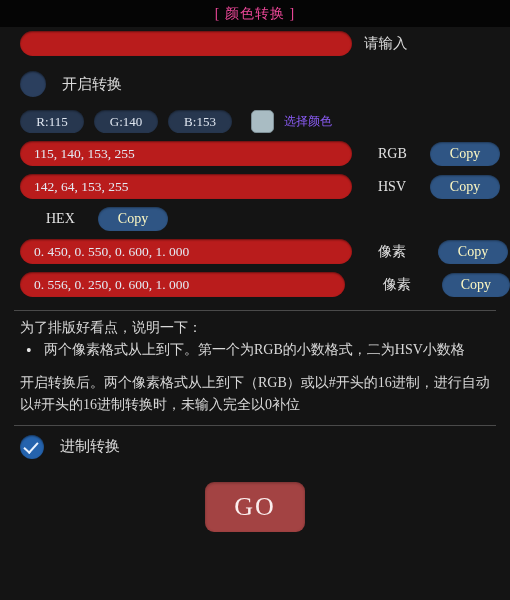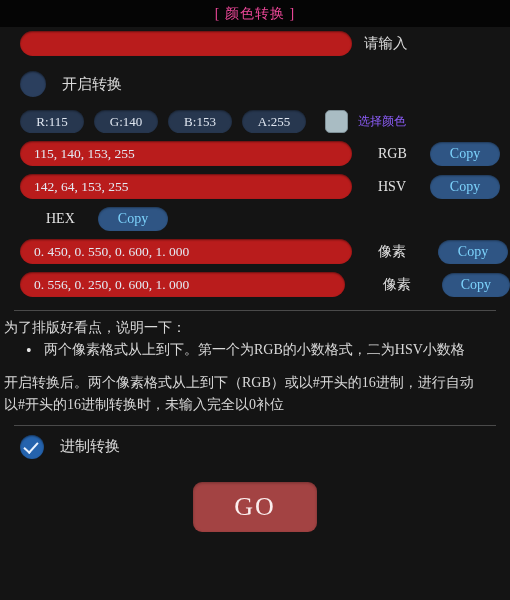--- a/index.html
+++ b/index.html
@@ -153,21 +153,21 @@
     white-space: nowrap;
   }
   .fmt-label.indent {
     padding-left: 12px;
   }
   .copy-btn {
     width: 70px;
     height: 24px;
     border-radius: 12px;
     background: #2f5584;
-    color: #7dd3fc;
+    color: #fef9c3;
     font-size: 14px;
     display: flex;
     align-items: center;
     justify-content: center;
     box-shadow: inset 0 1px 2px rgba(0,0,0,.35);
   }
   .copy-btn.shift {
     margin-left: 8px;
   }
 
@@ -179,21 +179,21 @@
   }
 
   
   .notes {
     padding: 6px 0 0 0;
     color: #d9d9d9;
     font-size: 14px;
     line-height: 1.55;
   }
   .note-line {
-    padding-left: 4px;
+    padding-left: 20px;
     white-space: nowrap;
     overflow: hidden;
     font-family: Liberation Serif, serif;
   }
   .bullet-line {
     padding-left: 44px;
     white-space: nowrap;
     overflow: hidden;
     position: relative;
   }
@@ -208,21 +208,21 @@
     height: 12px;
   }
 
   
   .go-wrap {
     display: flex;
     justify-content: center;
     margin-top: 18px;
   }
   .go-btn {
-    width: 124px;
+    width: 100px;
     height: 50px;
     border-radius: 9px;
     background: #a34343;
     color: #fbeeee;
     font-size: 26px;
     display: flex;
     align-items: center;
     justify-content: center;
     letter-spacing: 2px;
     box-shadow: inset 0 1px 3px rgba(0,0,0,.3);
@@ -244,21 +244,20 @@
 
   <div class="row check-row">
     <div class="circle-box"></div>
     <span class="check-label">开启转换</span>
   </div>
 
   <div class="row pill-row">
     <div class="pill">R:115</div>
     <div class="pill">G:140</div>
     <div class="pill">B:153</div>
-    <div class="pill">A:255</div>
     <div class="swatch" style="background: rgb(169, 188, 195);"></div>
     <span class="swatch-label">选择颜色</span>
   </div>
 
   <div class="row value-row">
     <div class="text-field value-field">115, 140, 153, 255</div>
     <span class="fmt-label">RGB</span>
     <div class="copy-btn">Copy</div>
   </div>
 

